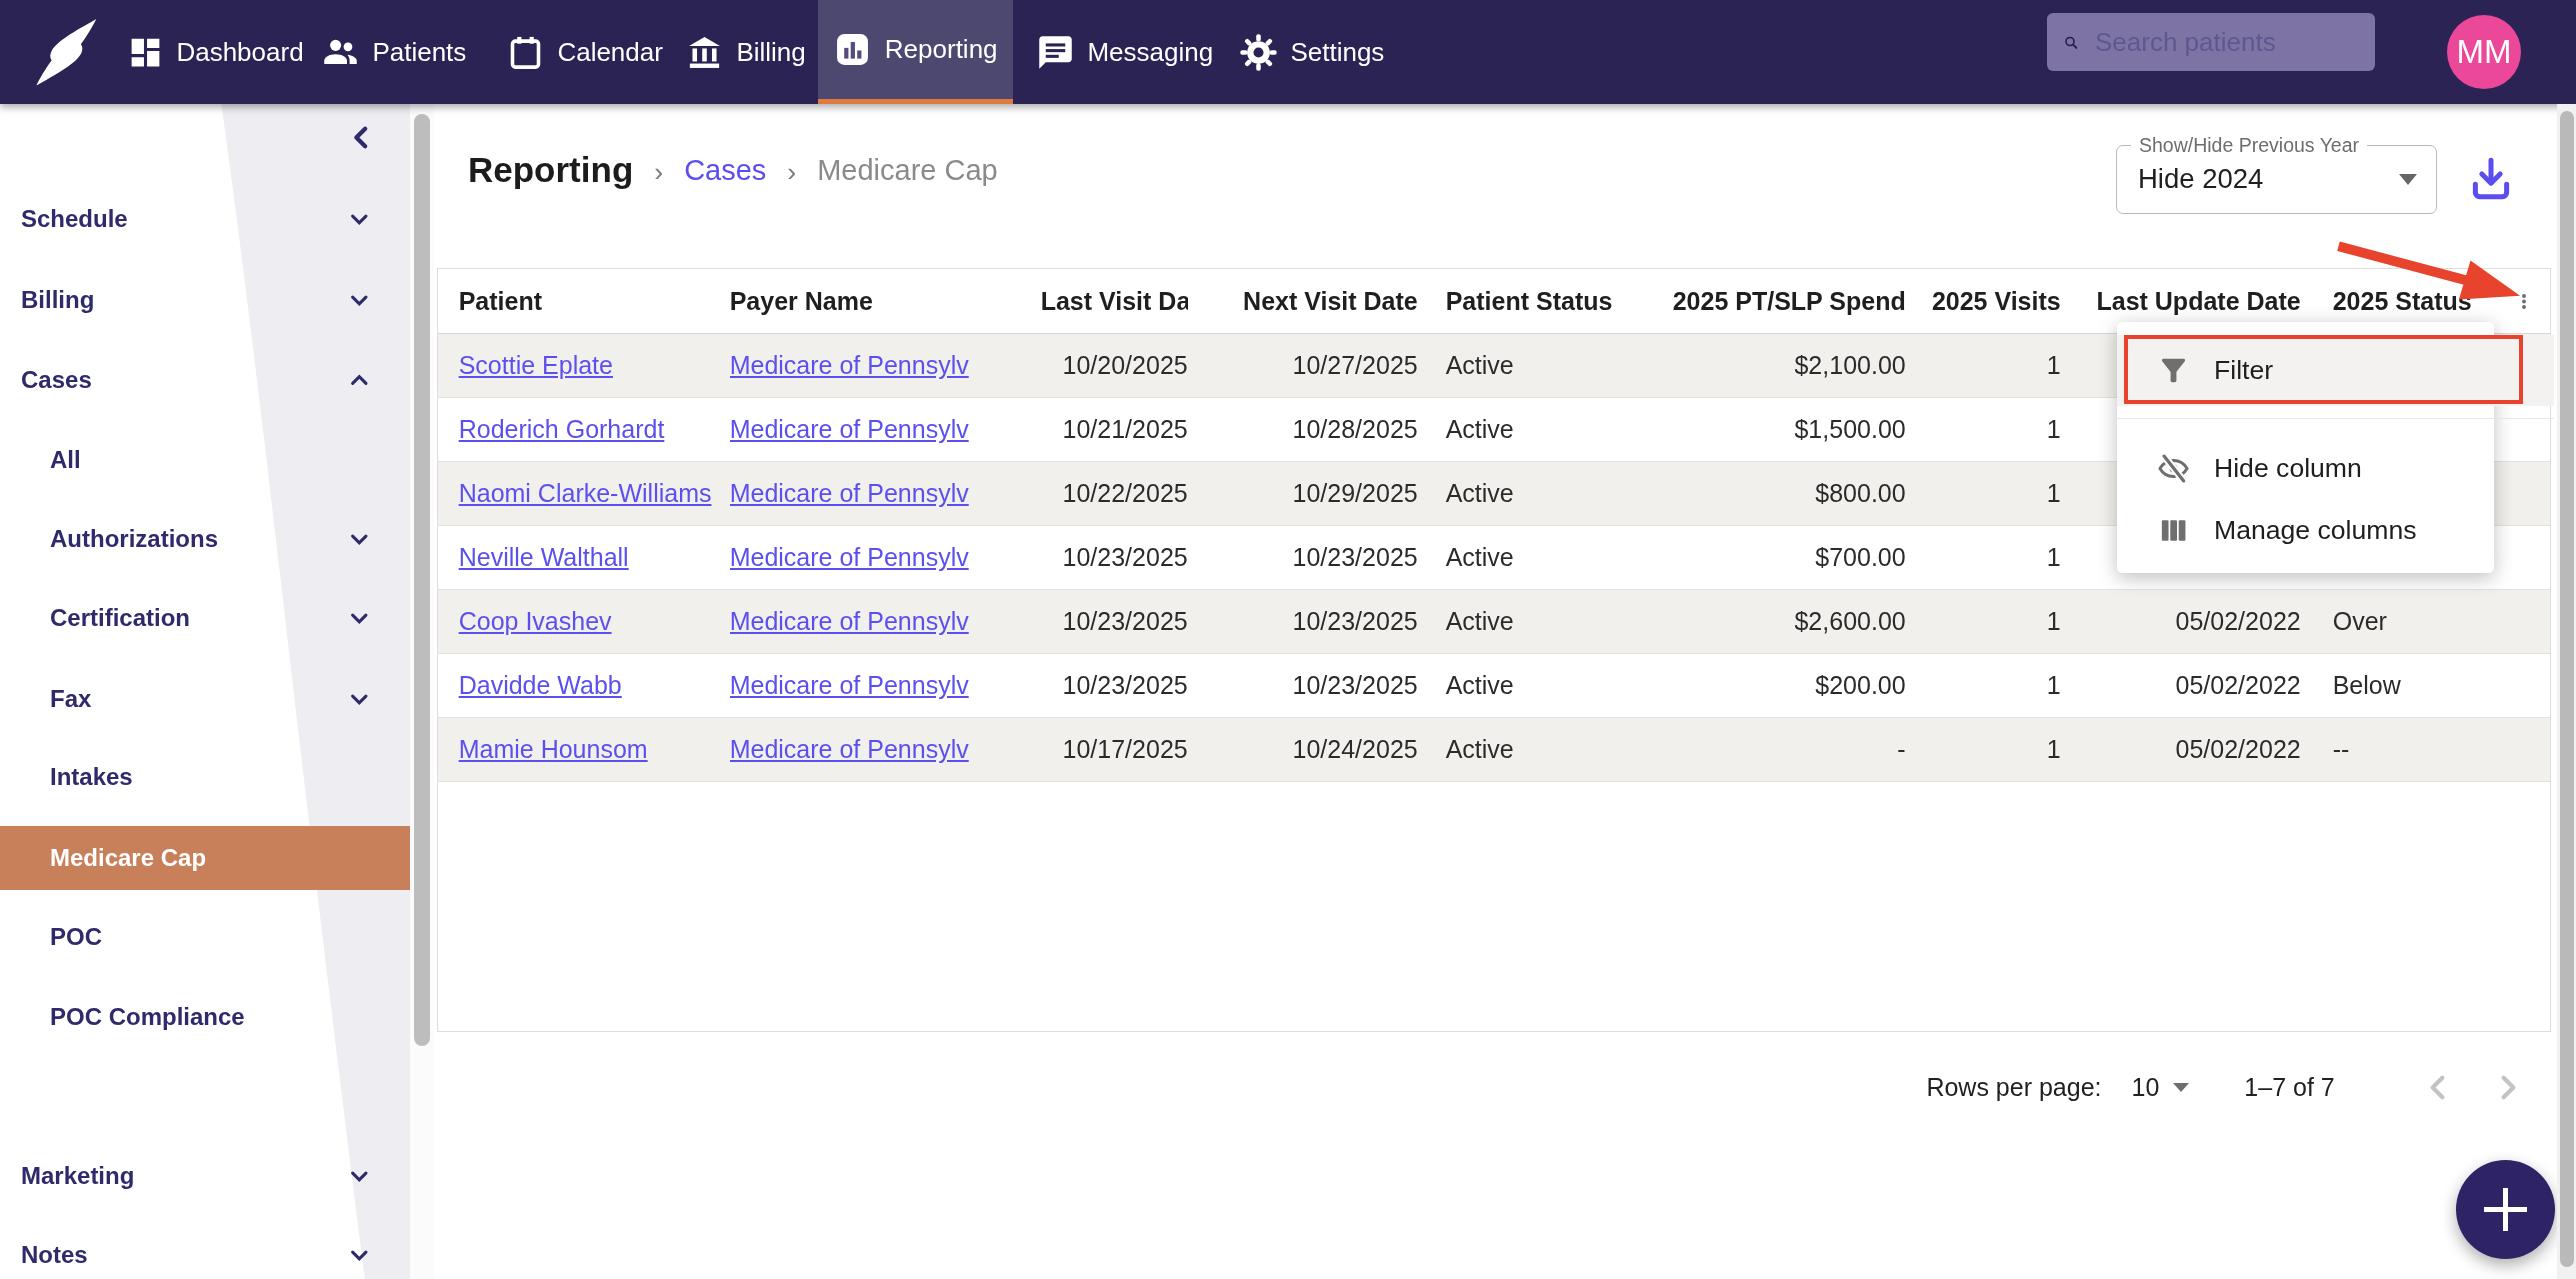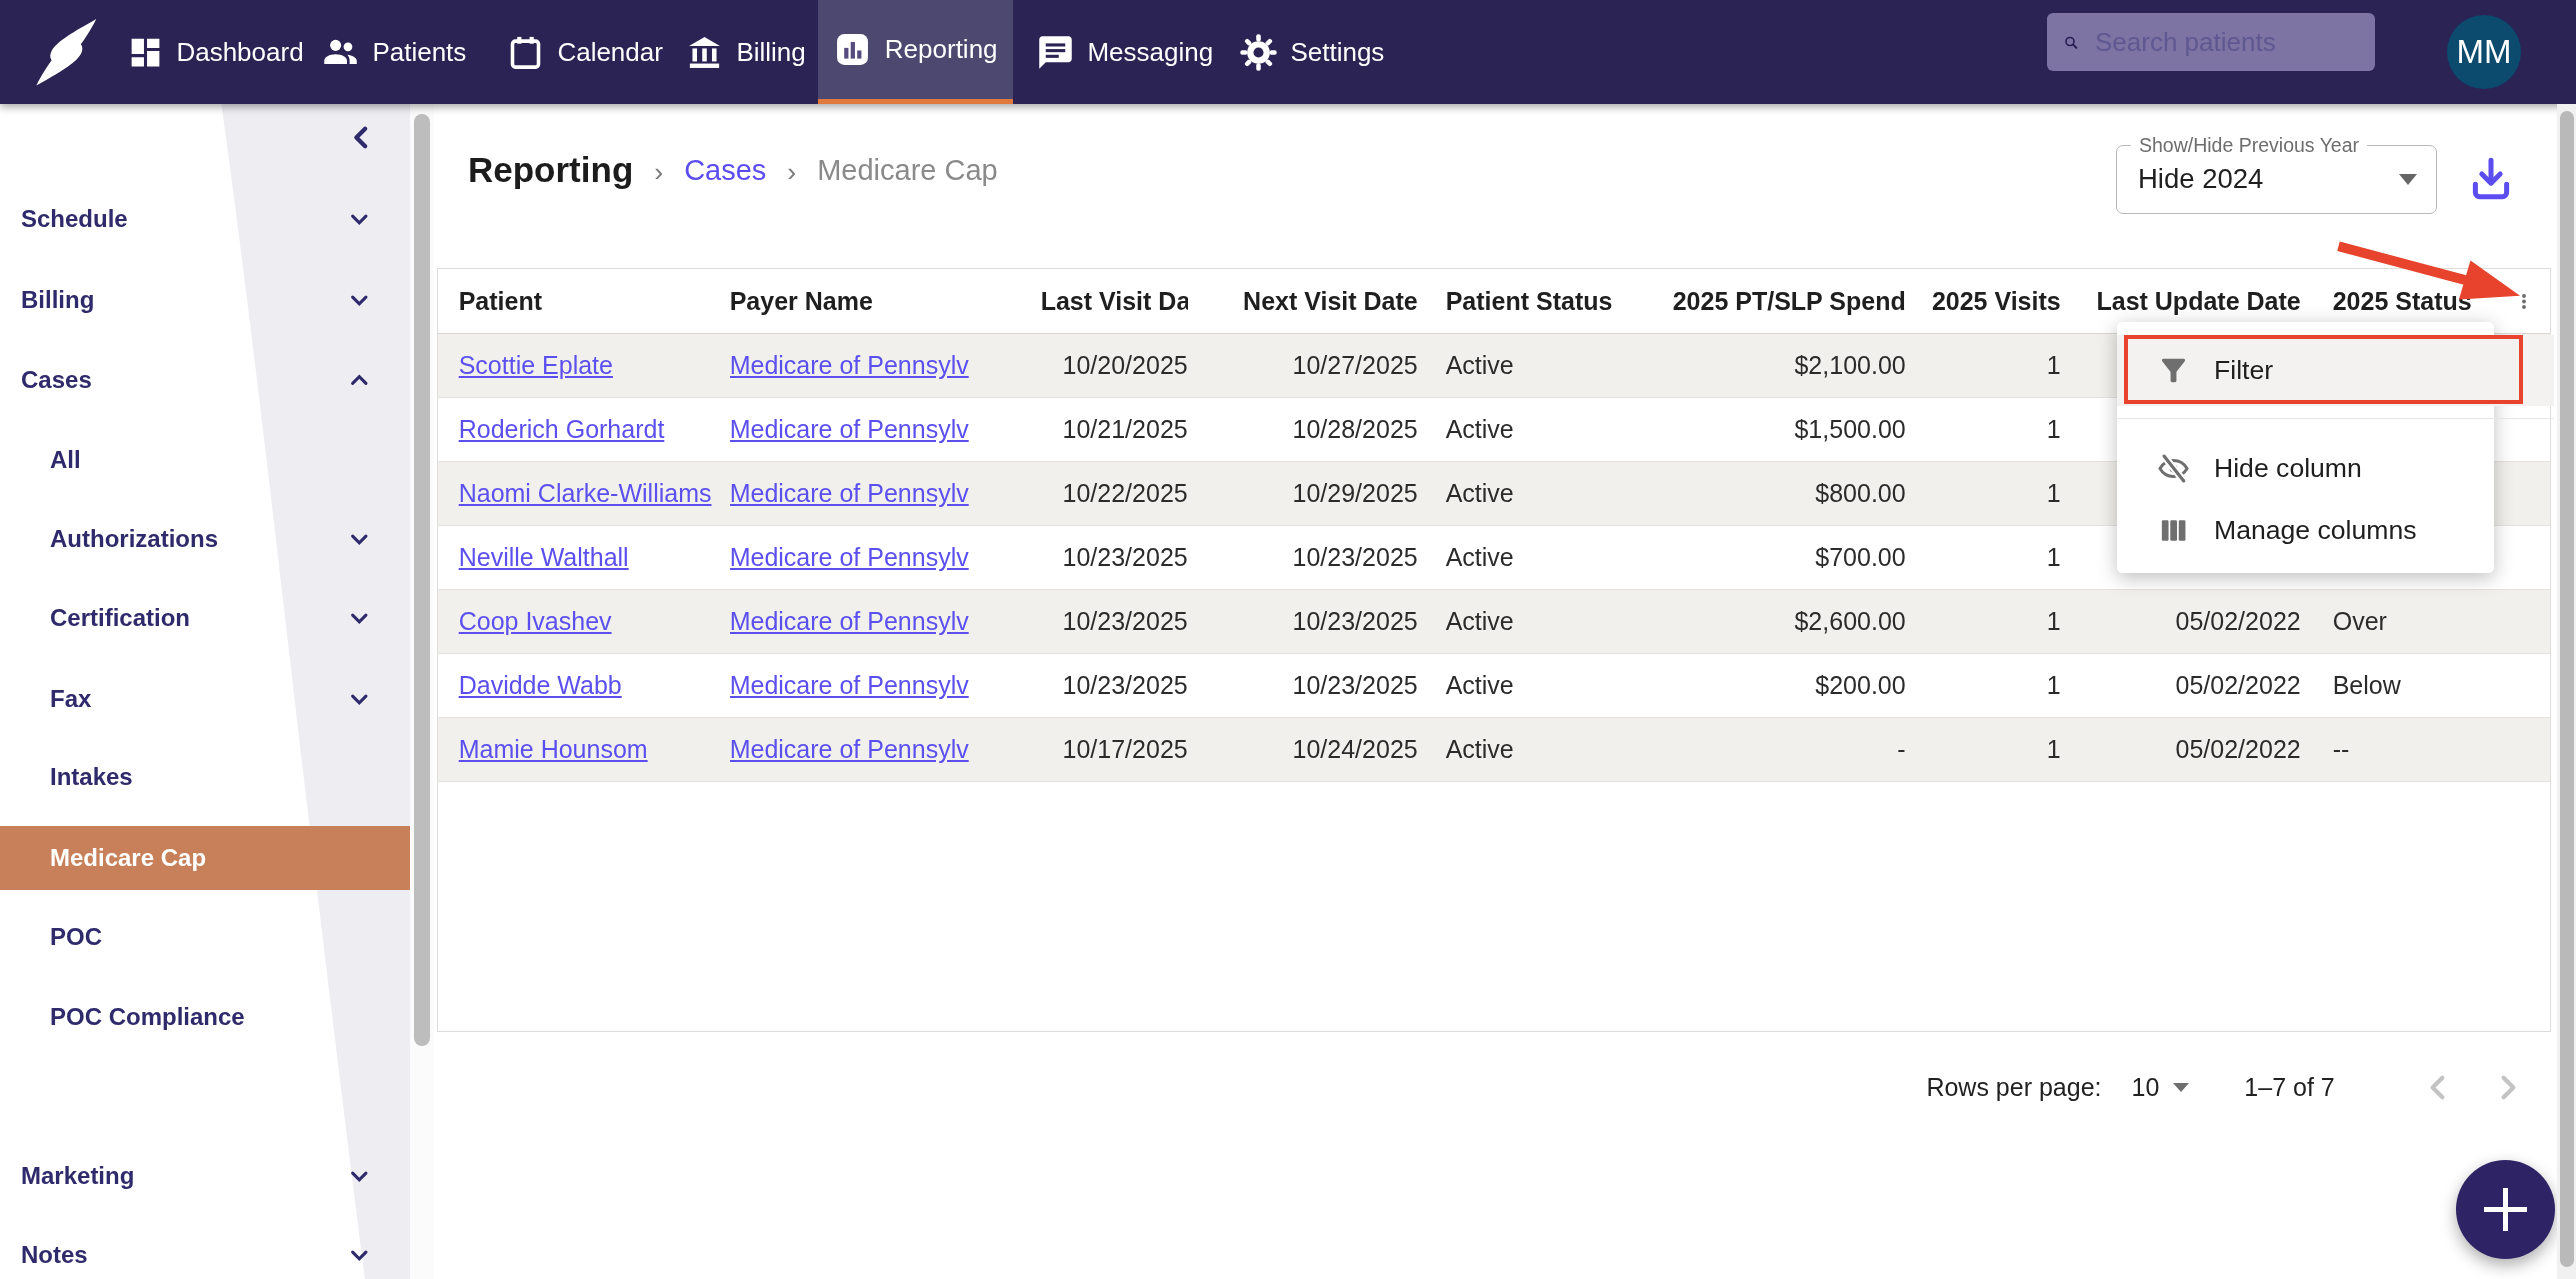--- a/index.html
+++ b/index.html
@@ -15,21 +15,21 @@
   .nav-tab-active{position:absolute;left:818px;top:0;width:195px;height:104px;
     background:rgba(255,255,255,.17);border-bottom:5.3px solid #e0793e;
     display:flex;align-items:center;justify-content:center;gap:12.4px;color:#fff;font-size:26px;cursor:pointer;}
   .logo{position:absolute;left:25px;top:10.6px;width:81px;height:81px;}
   .searchbox{position:absolute;left:2047px;top:13.3px;width:328px;height:58px;background:#7d74a4;
     border-radius:6.2px;display:flex;align-items:center;padding:0 16px;gap:14px;}
   .searchbox input{background:transparent;border:none;outline:none;width:266px;
     font-size:26px;color:#241d4f;font-family:inherit;}
   .searchbox input::placeholder{color:#5f5790;opacity:1;}
   .avatar{position:absolute;left:2447px;top:15px;width:74px;height:74px;border-radius:50%;
-    background:#0c4a6e;color:#fff;font-size:33px;font-weight:500;display:flex;align-items:center;justify-content:center;cursor:pointer;}
+    background:#ec4899;color:#fff;font-size:33px;font-weight:500;display:flex;align-items:center;justify-content:center;cursor:pointer;}
 
   
   .sidebar{position:absolute;left:0;top:104px;width:410px;height:1175px;background:#fff;overflow:hidden;z-index:10;}
   .sidebar-curve{position:absolute;left:0;top:0;width:410px;height:1175px;pointer-events:none;}
   .collapse-btn{position:absolute;left:342px;top:14px;width:39px;height:39px;cursor:pointer;
     display:flex;align-items:center;justify-content:center;}
   .side-item{position:absolute;left:0;width:410px;height:64px;display:flex;align-items:center;
     padding-left:21px;color:#2f2a6b;font-size:24px;font-weight:700;cursor:pointer;}
   .side-item.lvl1{padding-left:50px;}
   .side-item.selected{background:#c8805a;color:#ffffff;}

